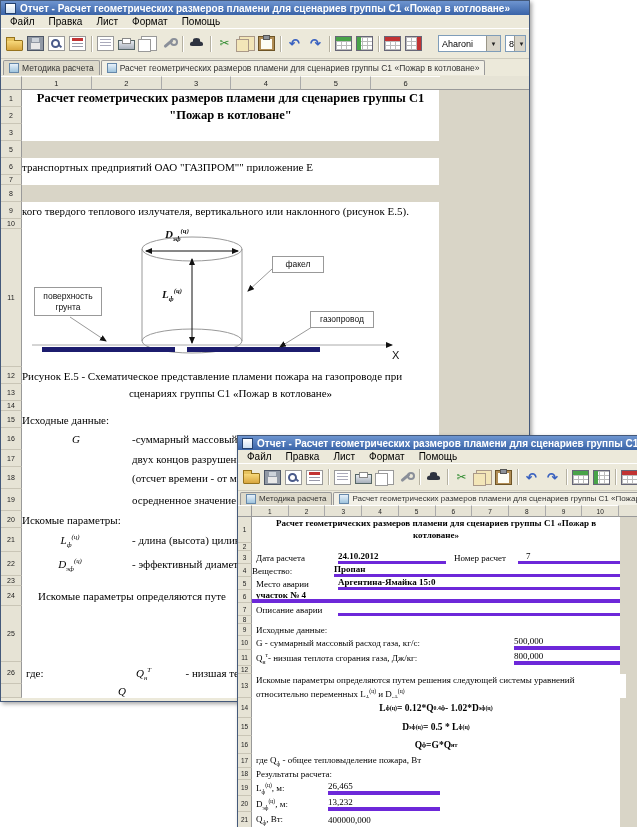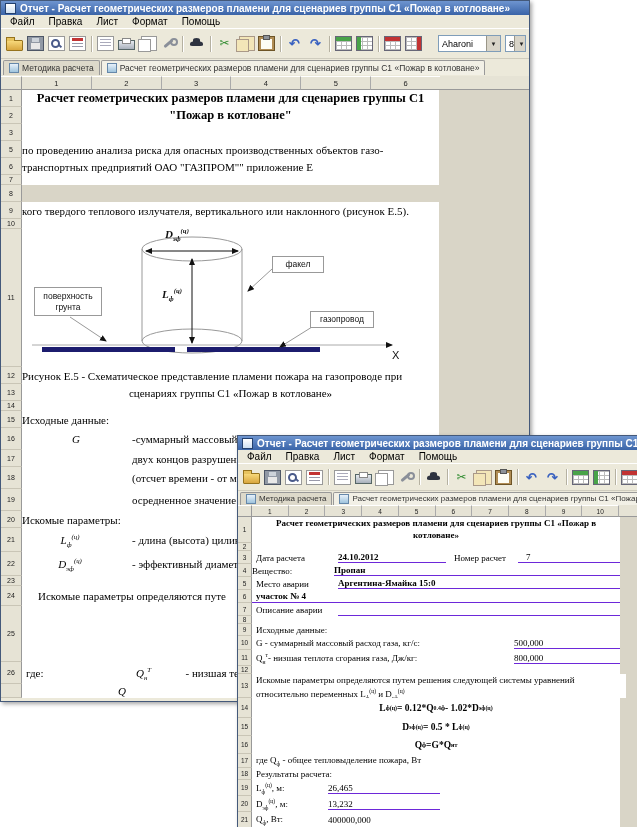--- a/index.html
+++ b/index.html
@@ -48,21 +48,21 @@
   .cell.wrap{white-space:normal;display:block}
   .doc{font-family:"Liberation Serif",serif}
   .b{font-weight:bold}.i{font-style:italic}
   .c{justify-content:center;text-align:right}
   .win-back .cell{width:417px;font-size:11px}
   .win-back .gut{width:20px}
   .win-back .t1{font-size:12.5px}
   .win-front .cell{width:368px;font-size:9px}
   .win-front .gut{width:13px;font-size:6.5px}
   .ind{text-indent:16px}
-  .ul{border-bottom:1px solid #6d28d9}
+  .ul{border-bottom:4px solid #6d28d9}
   sub,sup{font-size:.62em}
   .fline{display:block;line-height:18px}
   .fblock{width:217px;text-align:right;font-style:italic;font-size:10.5px}
   
   .dg-box{position:absolute;border:1px solid #999;background:#fff;font-family:"Liberation Sans",sans-serif;
           font-size:8.5px;display:flex;align-items:center;justify-content:center;text-align:center;line-height:1.2;color:#111}
   .dg-lbl{position:absolute;font-family:"Liberation Serif",serif;font-style:italic;font-size:11px;color:#111}
   .dg-x{position:absolute;font-size:11px;color:#111}
   
   .ic{width:15px;height:13px;display:block;position:relative}
@@ -225,21 +225,20 @@
     <div class="row" style="height:17px">
         <span class="gut">2</span>
         <div class="cell doc b c t1">"Пожар в котловане"</div>
       </div>
     <div class="row" style="height:17px">
         <span class="gut">3</span>
         <div class="cell"></div>
       </div>
     <div class="row" style="height:17px">
         <span class="gut">5</span>
-        <div class="cell doc">по проведению анализа риска для опасных производственных объектов газо-</div>
       </div>
     <div class="row" style="height:17px">
         <span class="gut">6</span>
         <div class="cell doc">транспортных предприятий ОАО "ГАЗПРОМ"" приложение Е</div>
       </div>
     <div class="row" style="height:10px">
         <span class="gut">7</span>
         <div class="cell"></div>
       </div>
     <div class="row" style="height:17px">

